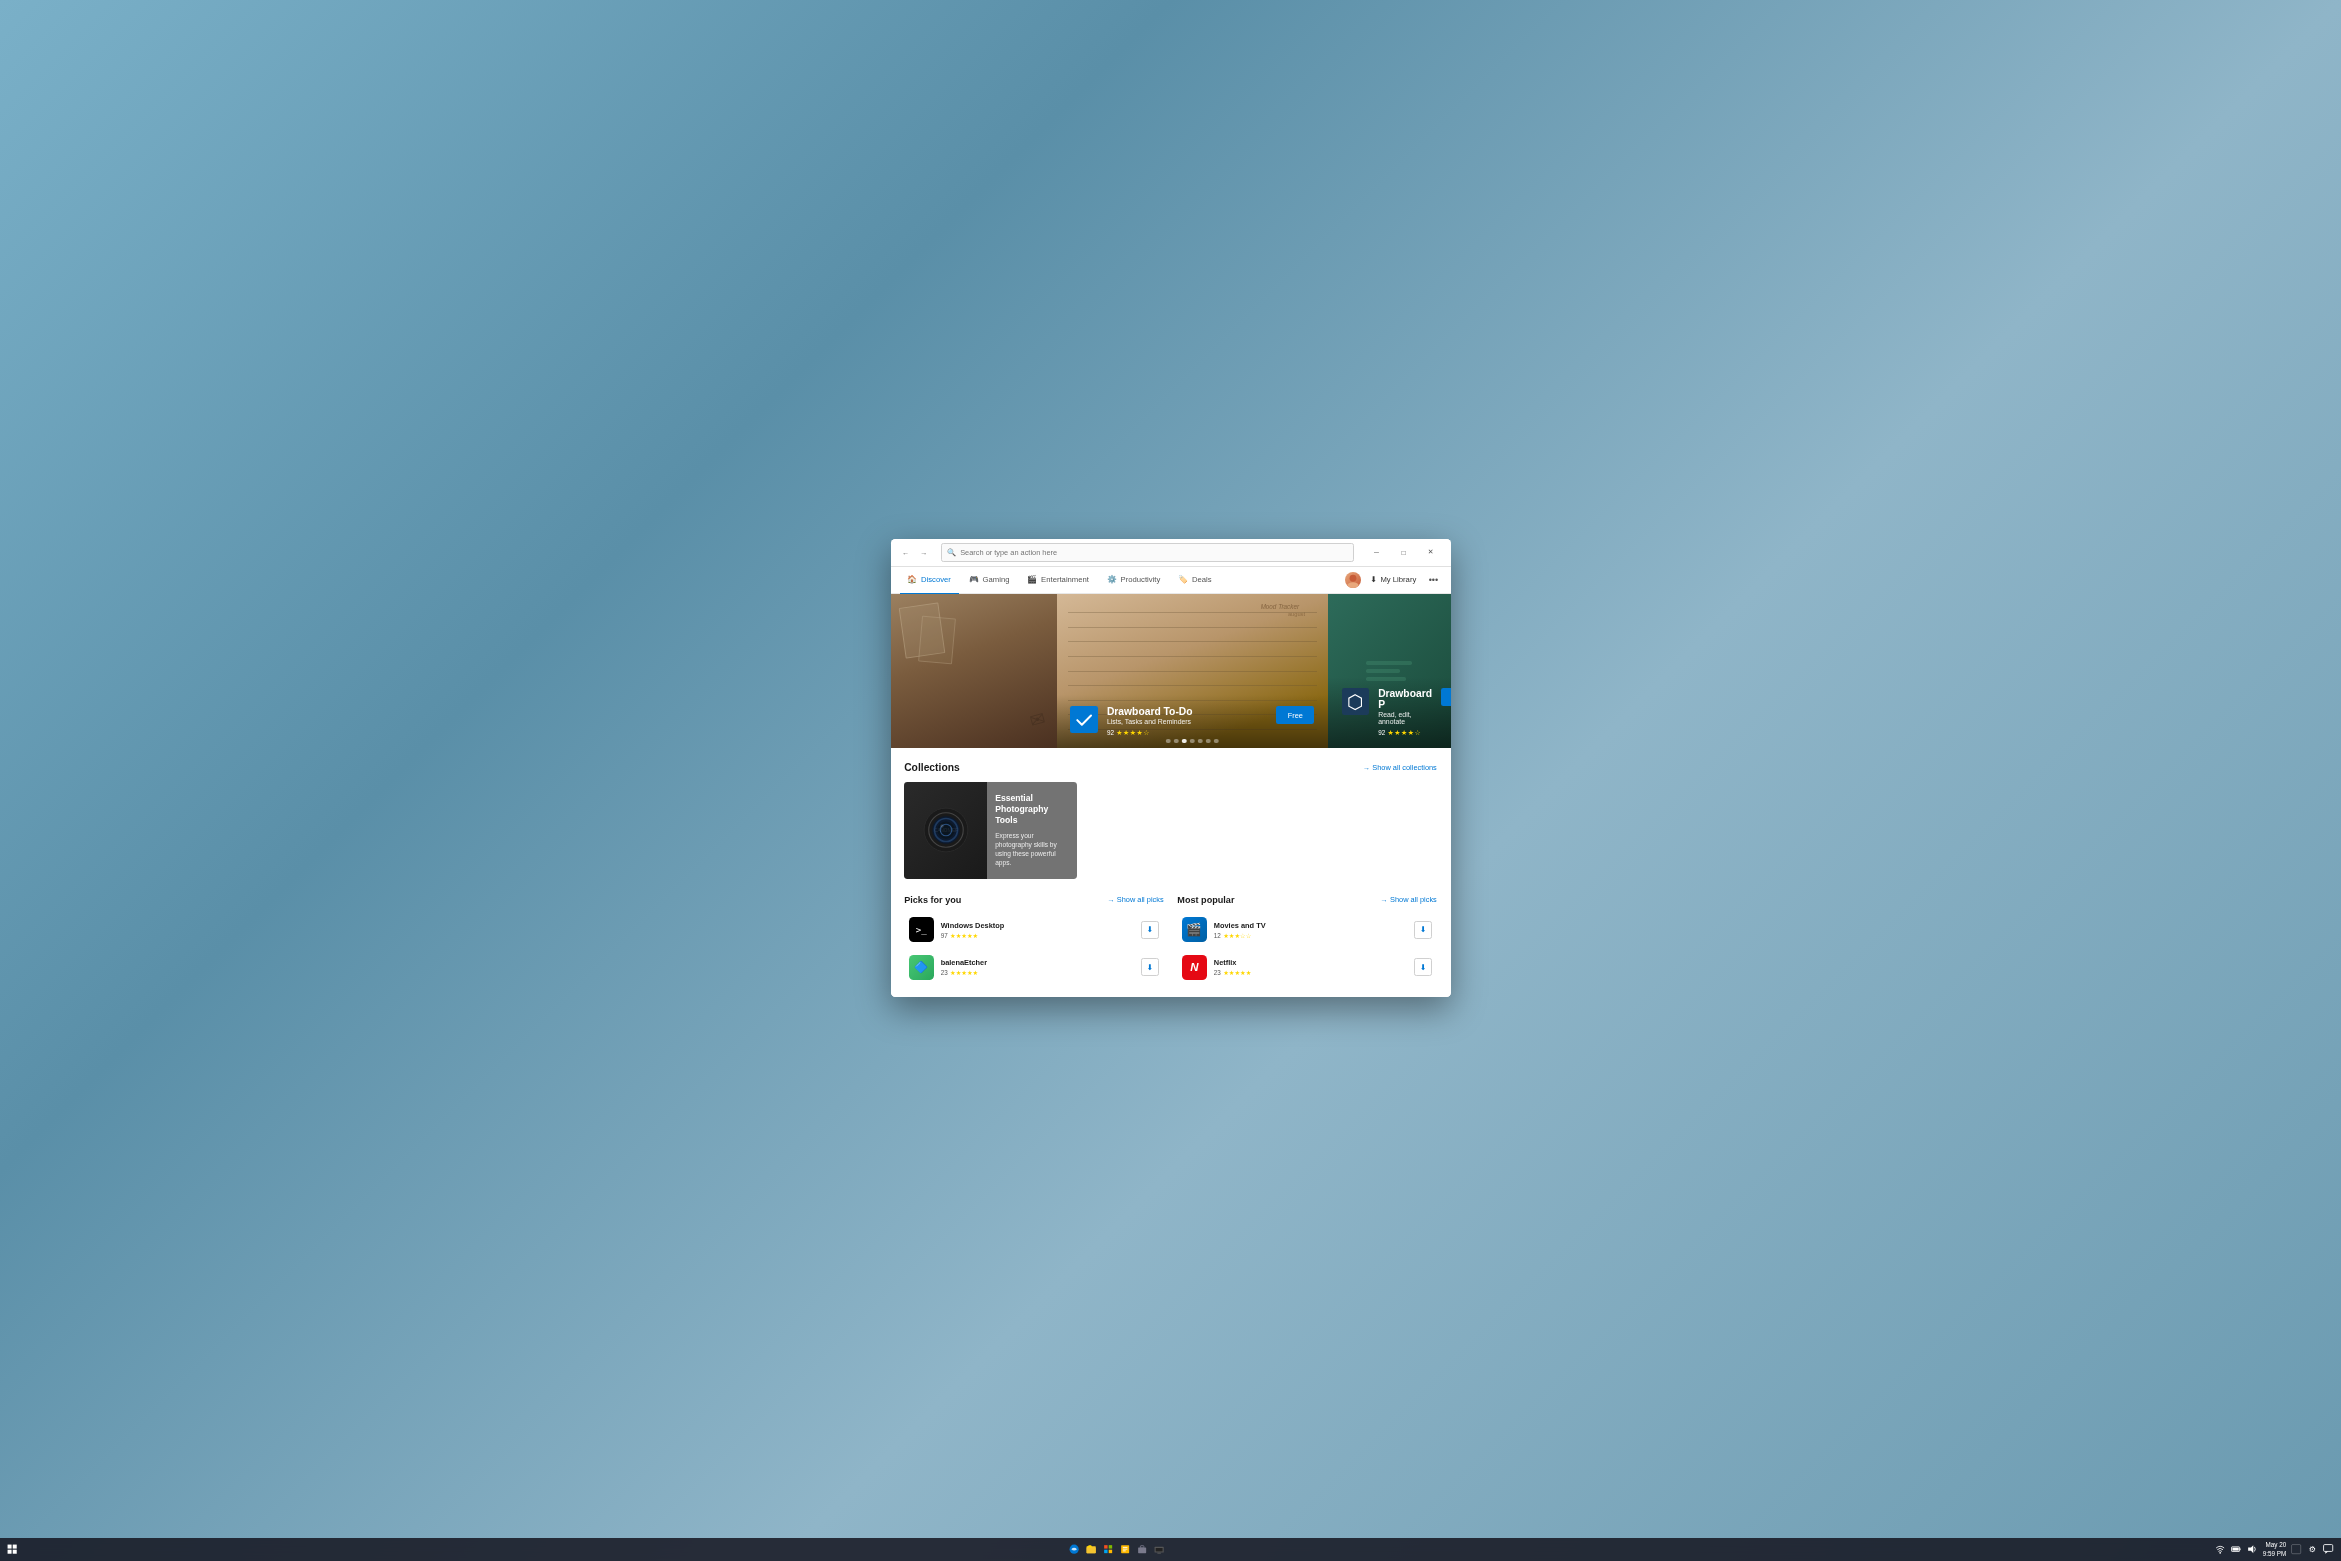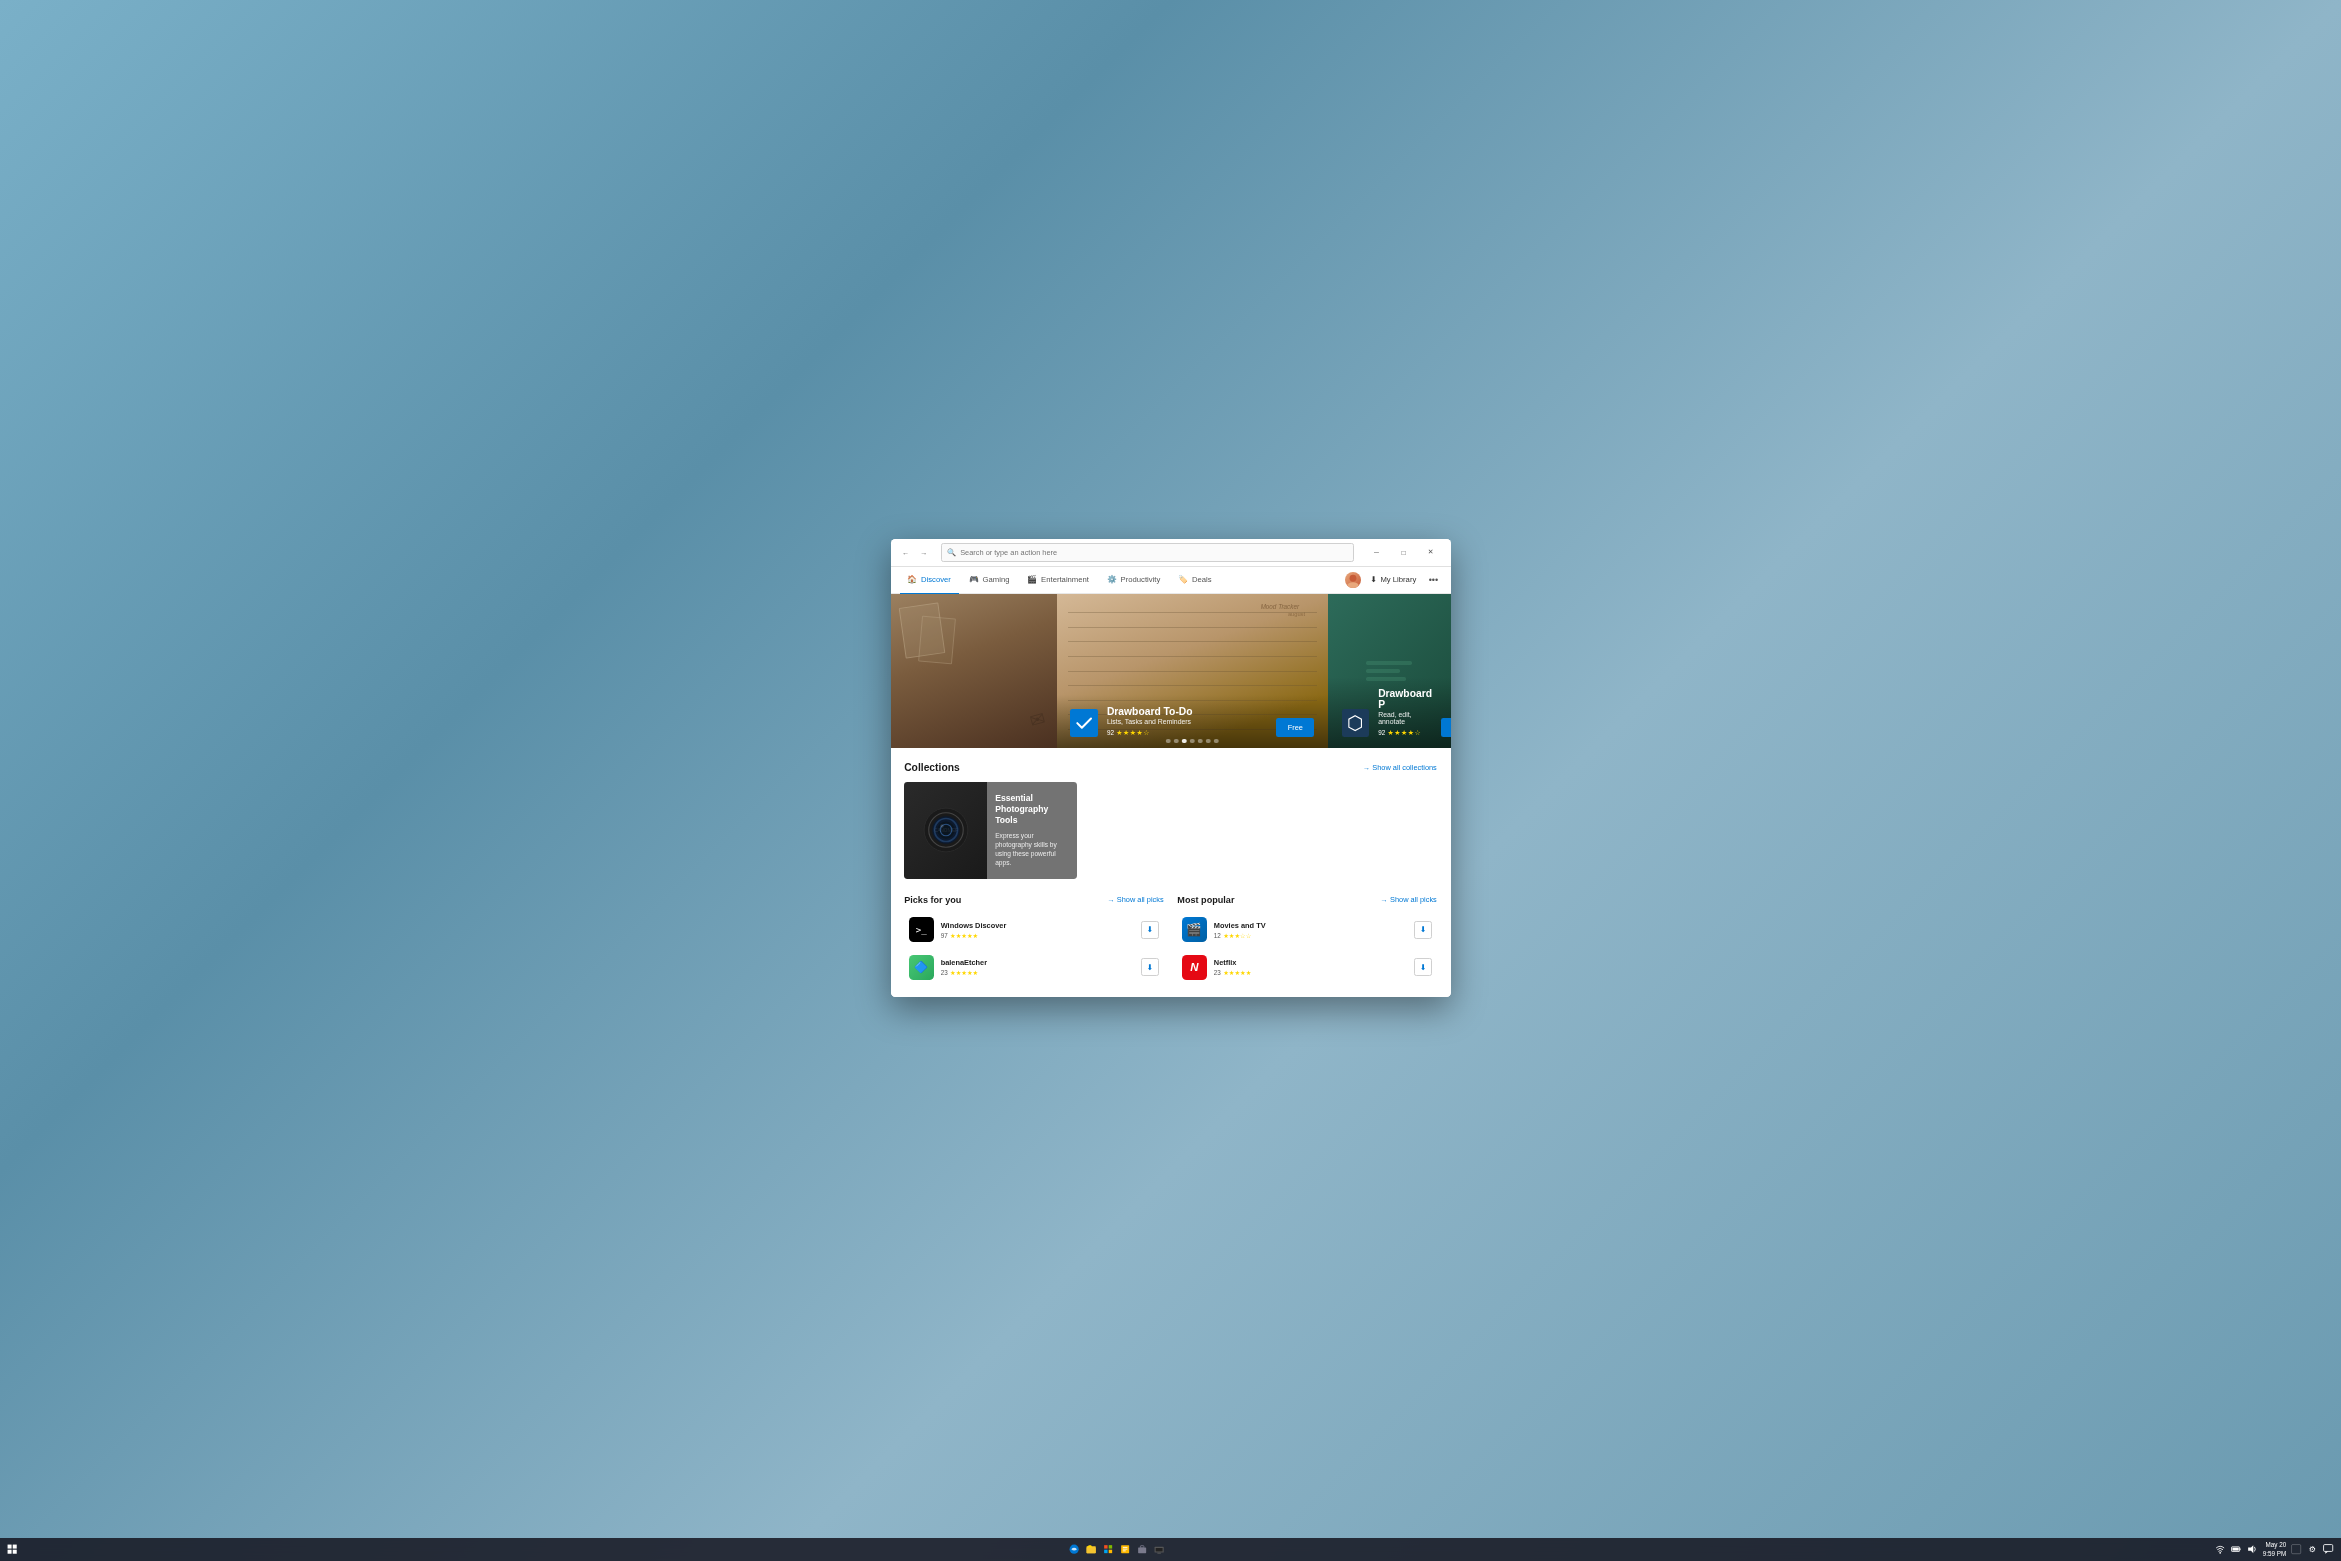--- a/index.html
+++ b/index.html
@@ -111,21 +111,21 @@
       flex: 1; position: relative; overflow: hidden;
     }
     .hero-bg-notebook {
       width: 100%; height: 100%;
       background: linear-gradient(160deg, #d4b896 0%, #b8956a 40%, #8b6914 80%);
       position: relative; overflow: hidden;
     }
     .hero-overlay {
       position: absolute; bottom: 0; left: 0; right: 0;
       background: linear-gradient(to top, rgba(0,0,0,0.5), transparent);
-      padding: 11.4px 13.7px; display: flex; align-items: flex-end; gap: 9.1px;
+      padding: 11.4px 13.7px; display: flex; align-items: flex-start; gap: 9.1px;
     }
     .hero-app-icon {
       width: 27.4px; height: 27.4px; background: #0078d4; border-radius: 2.3px;
       display: flex; align-items: center; justify-content: center; flex-shrink: 0;
     }
     .hero-app-icon svg { width: 18.3px; height: 18.3px; fill: white; }
     .hero-app-icon.drawboard { background: #1c3b5a; }
     .hero-info { flex: 1; color: #fff; }
     .hero-title { font-size: 10.3px; font-weight: 600; margin-bottom: 1.1px; }
     .hero-subtitle { font-size: 6.9px; opacity: 0.9; margin-bottom: 3.4px; }
@@ -430,21 +430,21 @@
             <span>Show all picks</span>
           </a>
         </div>
         <div class="app-list">
 
           <div class="app-item">
             <div class="app-icon app-icon-terminal">
               <span style="font-size:9.1px;font-family:monospace;">&gt;_</span>
             </div>
             <div class="app-meta">
-              <div class="app-name">Windows Discover</div>
+              <div class="app-name">Windows Desktop</div>
               <div class="app-rating">
                 <span class="app-rating-num">97</span>
                 <span class="app-stars">★★★★★</span>
               </div>
             </div>
             <button class="app-download-btn">⬇</button>
           </div>
 
           <div class="app-item">
             <div class="app-icon app-icon-balena">

